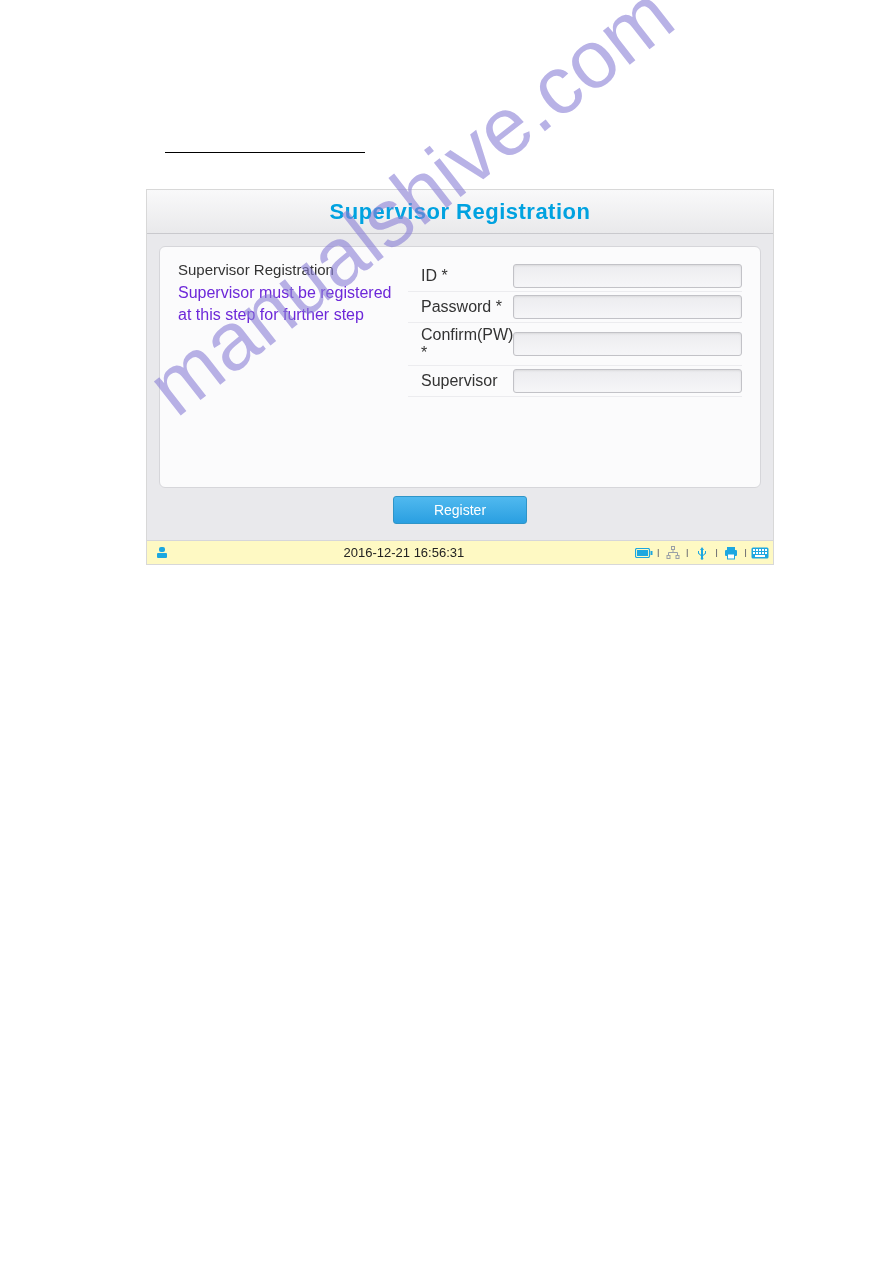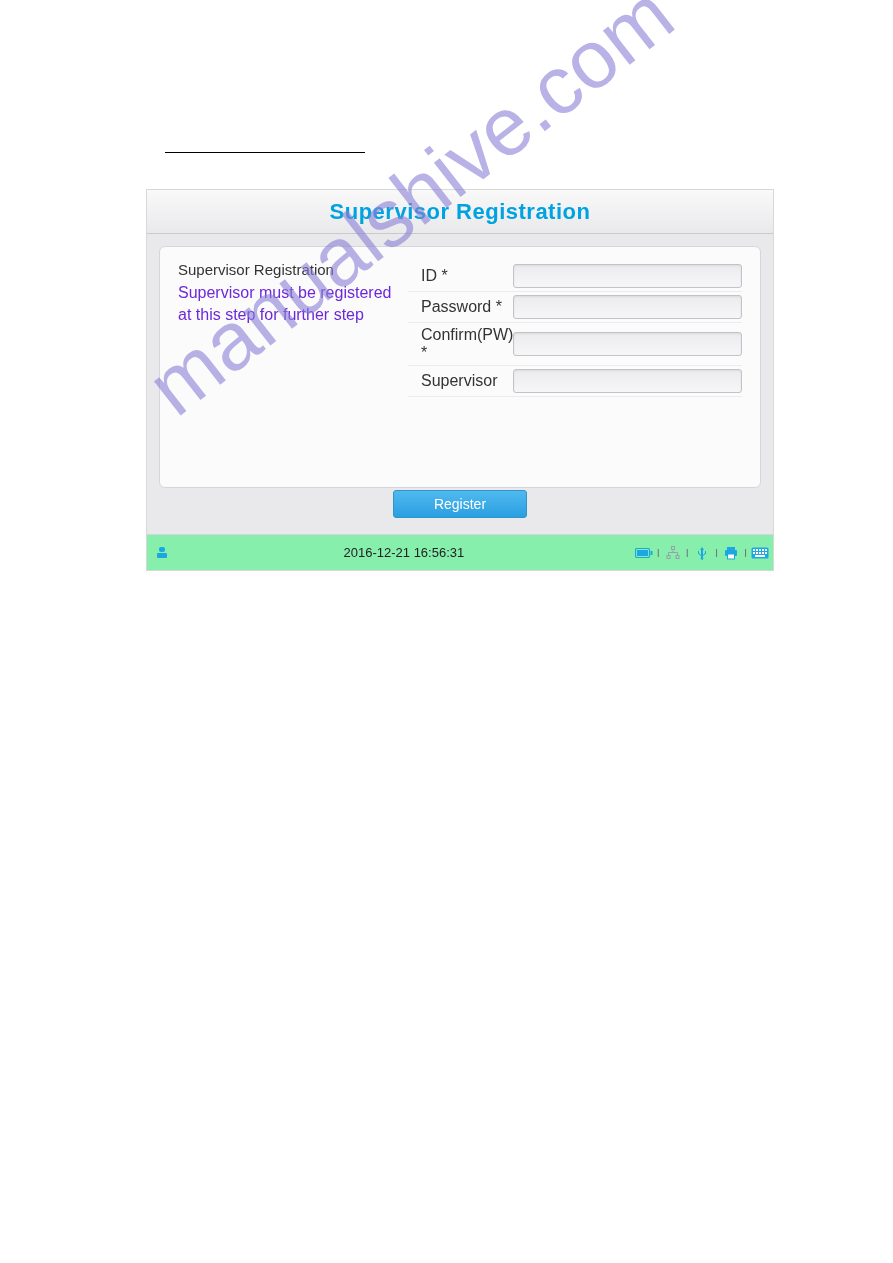--- a/index.html
+++ b/index.html
@@ -80,40 +80,40 @@
     height: 24px;
     border: 1px solid #c2c2c7;
     border-radius: 3px;
     background: linear-gradient(#ececef, #f6f6f8);
     box-shadow: inset 0 1px 2px rgba(0,0,0,.08);
   }
 
   .btn-row {
     display: flex;
     justify-content: center;
-    margin-top: 2px;
+    margin-top: 8px;
     margin-bottom: 8px;
   }
   .register-btn {
     width: 134px;
     height: 28px;
     border: 1px solid #2f95c8;
     border-radius: 3px;
     background: linear-gradient(#50b9ef, #2a9fe1);
     color: #fff;
     font-size: 14px;
     cursor: pointer;
     display: flex;
     align-items: center;
     justify-content: center;
   }
 
   .statusbar {
-    height: 36px;
-    background: #86efac;
+    height: 24px;
+    background: #fef9c3;
     display: flex;
     align-items: center;
     font-size: 12px;
     color: #222;
     padding: 0 4px;
     border-top: 1px solid #d6d6da;
   }
   .status-left {
     width: 22px;
     display: flex;

